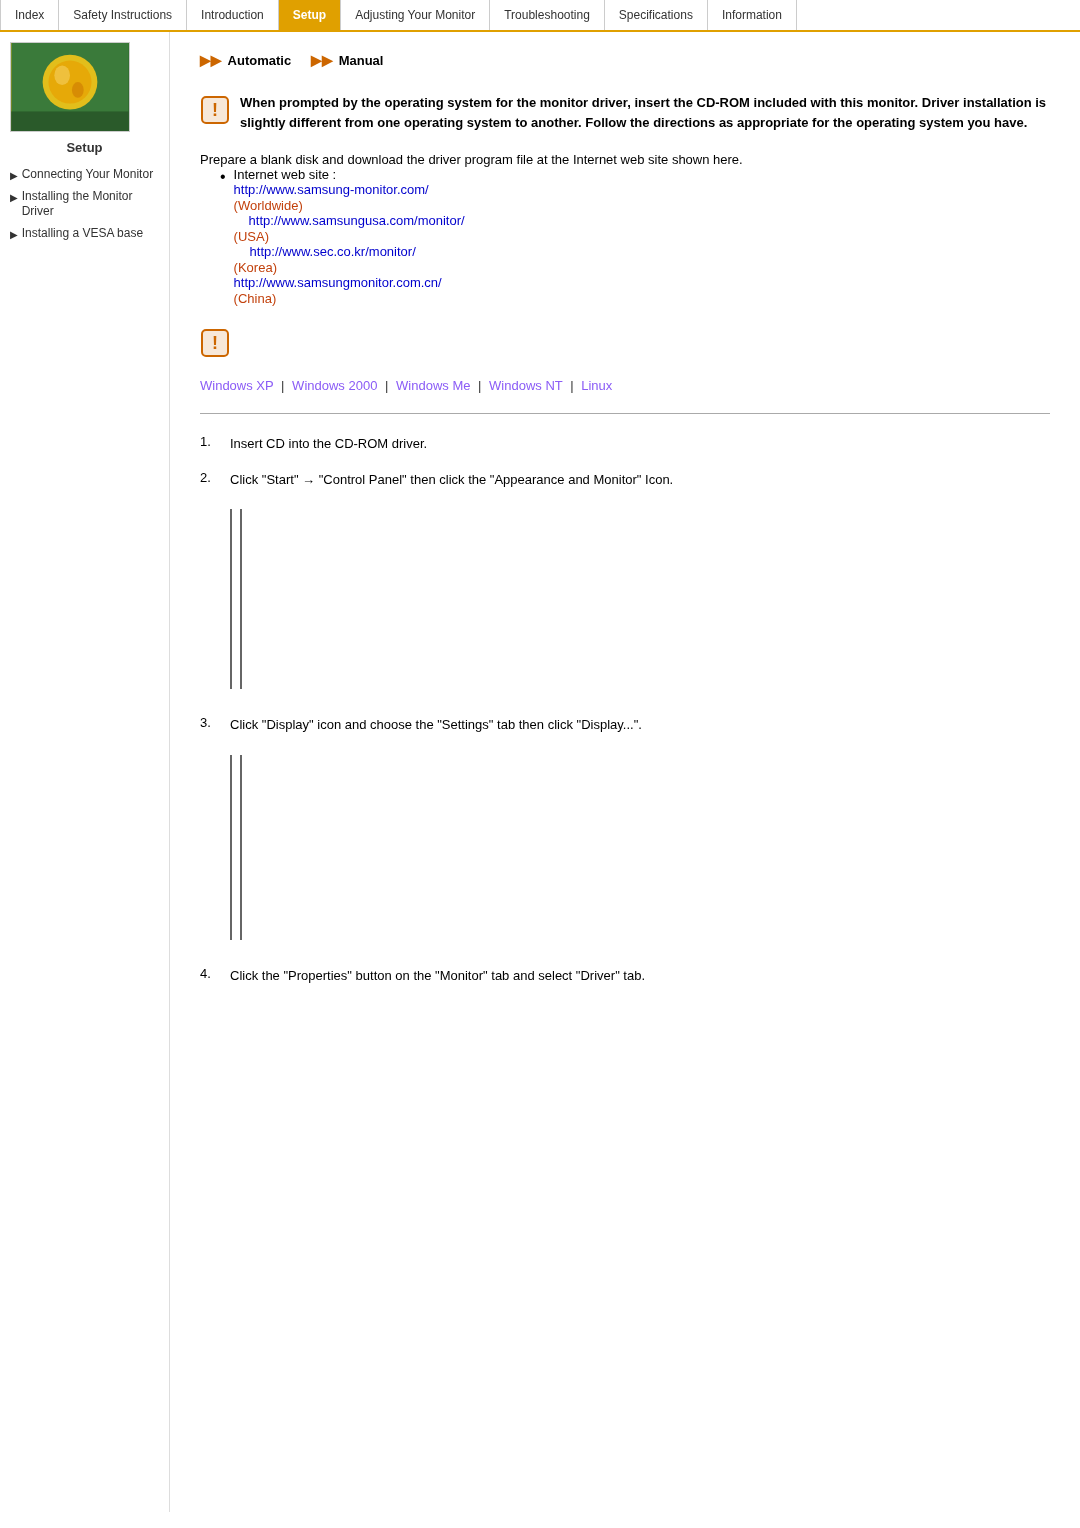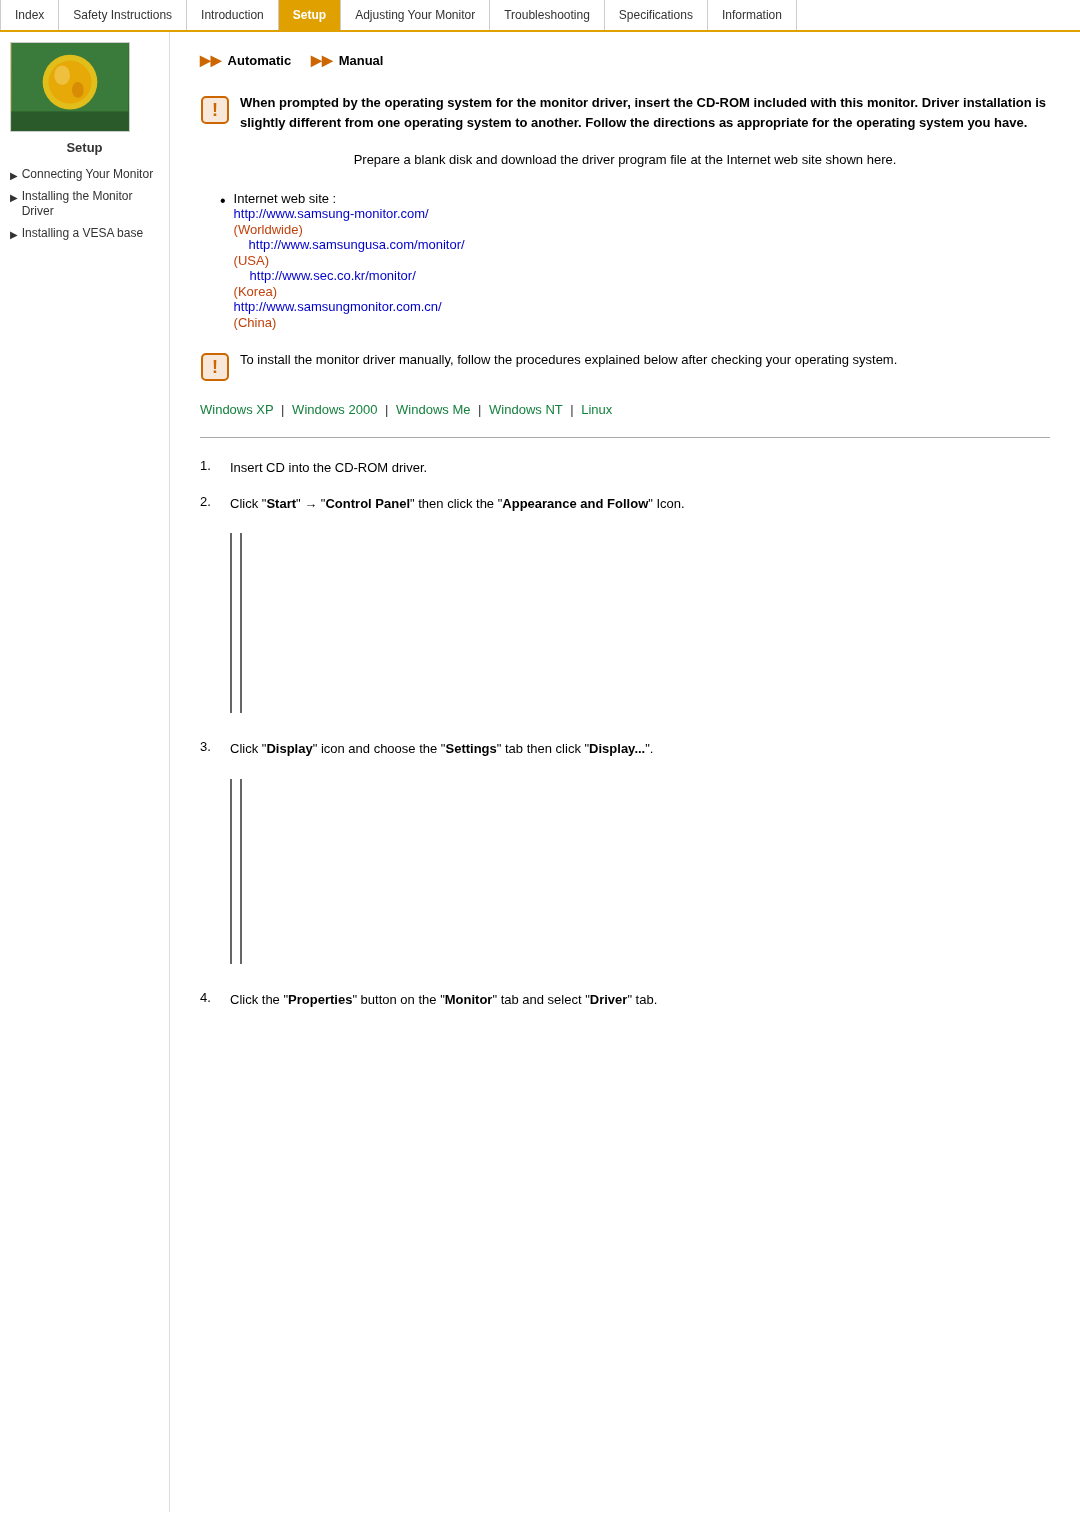--- a/index.html
+++ b/index.html
@@ -149,23 +149,22 @@
     .note-text {
       font-size: 13px;
       line-height: 1.5;
     }
     .note-text strong {
       font-weight: bold;
     }
 
     .prepare-text {
       font-size: 13px;
-      margin-bottom: 24px;
+      margin-bottom: 0;
       margin-top: 10px;
-      text-align: center;
     }
 
     .bullet-list {
       list-style: none;
       margin-left: 20px;
       margin-bottom: 15px;
     }
     .bullet-list li {
       display: flex;
       align-items: flex-start;
@@ -192,21 +191,21 @@
       color: #c2410c;
       font-size: 13px;
     }
 
     
     .blue-links {
       margin-top: 10px;
       margin-bottom: 15px;
     }
     .blue-links a {
-      color: #15803d;
+      color: #8b5cf6;
       text-decoration: none;
       font-size: 13px;
     }
     .blue-links .sep {
       color: #333;
       margin: 0 4px;
     }
 
     
     .divider {
@@ -237,21 +236,21 @@
     }
     .step-num {
       min-width: 20px;
       font-size: 13px;
     }
     .step-text {
       font-size: 13px;
       line-height: 1.5;
     }
     .step-text strong {
-      font-weight: bold;
+      font-weight: normal;
     }
 
     
     .screenshots {
       display: flex;
       gap: 8px;
       margin: 10px 0 10px 30px;
     }
     .screenshot-box {
       flex: 1;
@@ -391,21 +390,20 @@
     </ul>
 
     <div class="note-box" style="margin-top:10px;">
       <div class="note-icon">
         <svg viewBox="0 0 30 30" xmlns="http://www.w3.org/2000/svg">
           <rect x="2" y="2" width="26" height="26" rx="4" fill="#cc6600" opacity="0.15"></rect>
           <text x="15" y="21" text-anchor="middle" font-size="18" fill="#cc6600" font-weight="bold">!</text>
           <rect x="2" y="2" width="26" height="26" rx="4" fill="none" stroke="#cc6600" stroke-width="2"></rect>
         </svg>
       </div>
-      <p class="note-text">To install the monitor driver manually, follow the procedures explained below after checking your operating system.</p>
     </div>
 
     <div class="blue-links">
       <a href="#">Windows XP</a>
       <span class="sep">|</span>
       <a href="#">Windows 2000</a>
       <span class="sep">|</span>
       <a href="#">Windows Me</a>
       <span class="sep">|</span>
       <a href="#">Windows NT</a>
@@ -420,21 +418,21 @@
 
       <li class="step-item">
         <span class="step-num">1.</span>
         <span class="step-text">Insert CD into the CD-ROM driver.</span>
       </li>
 
       <li class="step-item" style="flex-direction:column; align-items:flex-start;">
         <div style="display:flex; gap:10px;">
           <span class="step-num">2.</span>
           <span class="step-text">
-            Click "<strong>Start</strong>" → "<strong>Control Panel</strong>" then click the "<strong>Appearance and Follow</strong>" Icon.
+            Click "<strong>Start</strong>" → "<strong>Control Panel</strong>" then click the "<strong>Appearance and Monitor</strong>" Icon.
           </span>
         </div>
 
         <div class="screenshots">
 
           <div class="screenshot-box">
             <div class="winxp-desktop">
               
               
             </div>

